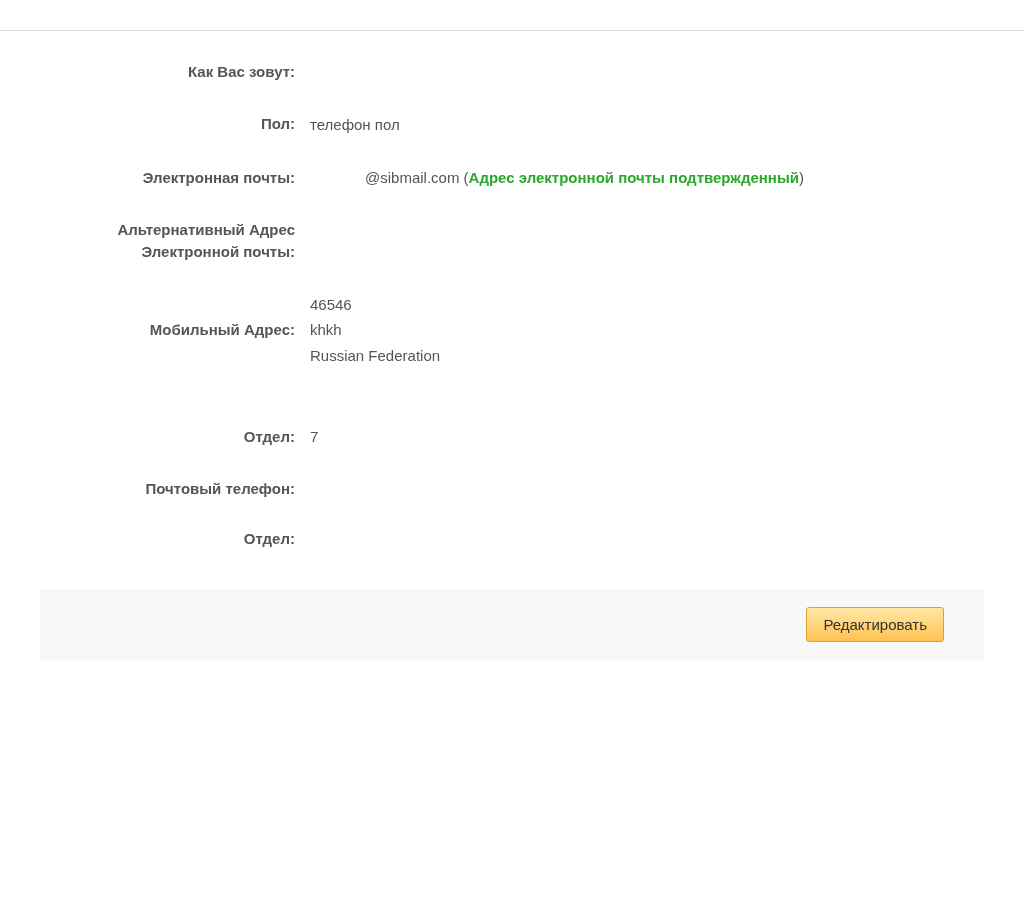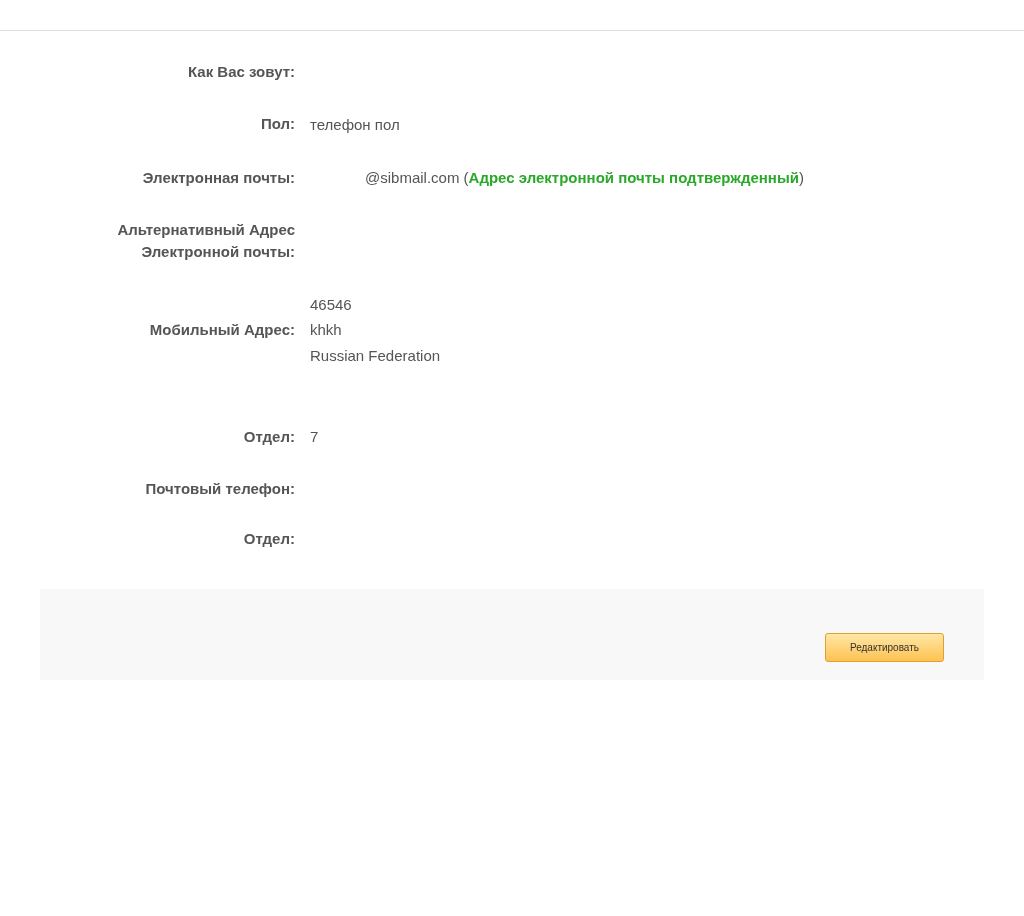--- a/index.html
+++ b/index.html
@@ -57,26 +57,25 @@
       background: #f8f8f8;
       padding: 18px 40px;
       text-align: right;
       margin: 0 40px;
     }
     .edit-button {
       display: inline-block;
       background: linear-gradient(to bottom, #ffe7a5, #ffc252);
       border: 1px solid #e0a030;
       border-radius: 3px;
-      padding: 8px 24px;
+      padding: 8px 16px;
       color: #333;
-      font-size: 10px;
+      font-size: 15px;
       cursor: pointer;
       font-family: Arial, Helvetica, sans-serif;
-      margin-top: 26px;
     }
   </style>
 </head>
 <body>
 
 <div class="top-border"></div>
 
 <div class="profile-section">
 
   <div class="profile-row">

